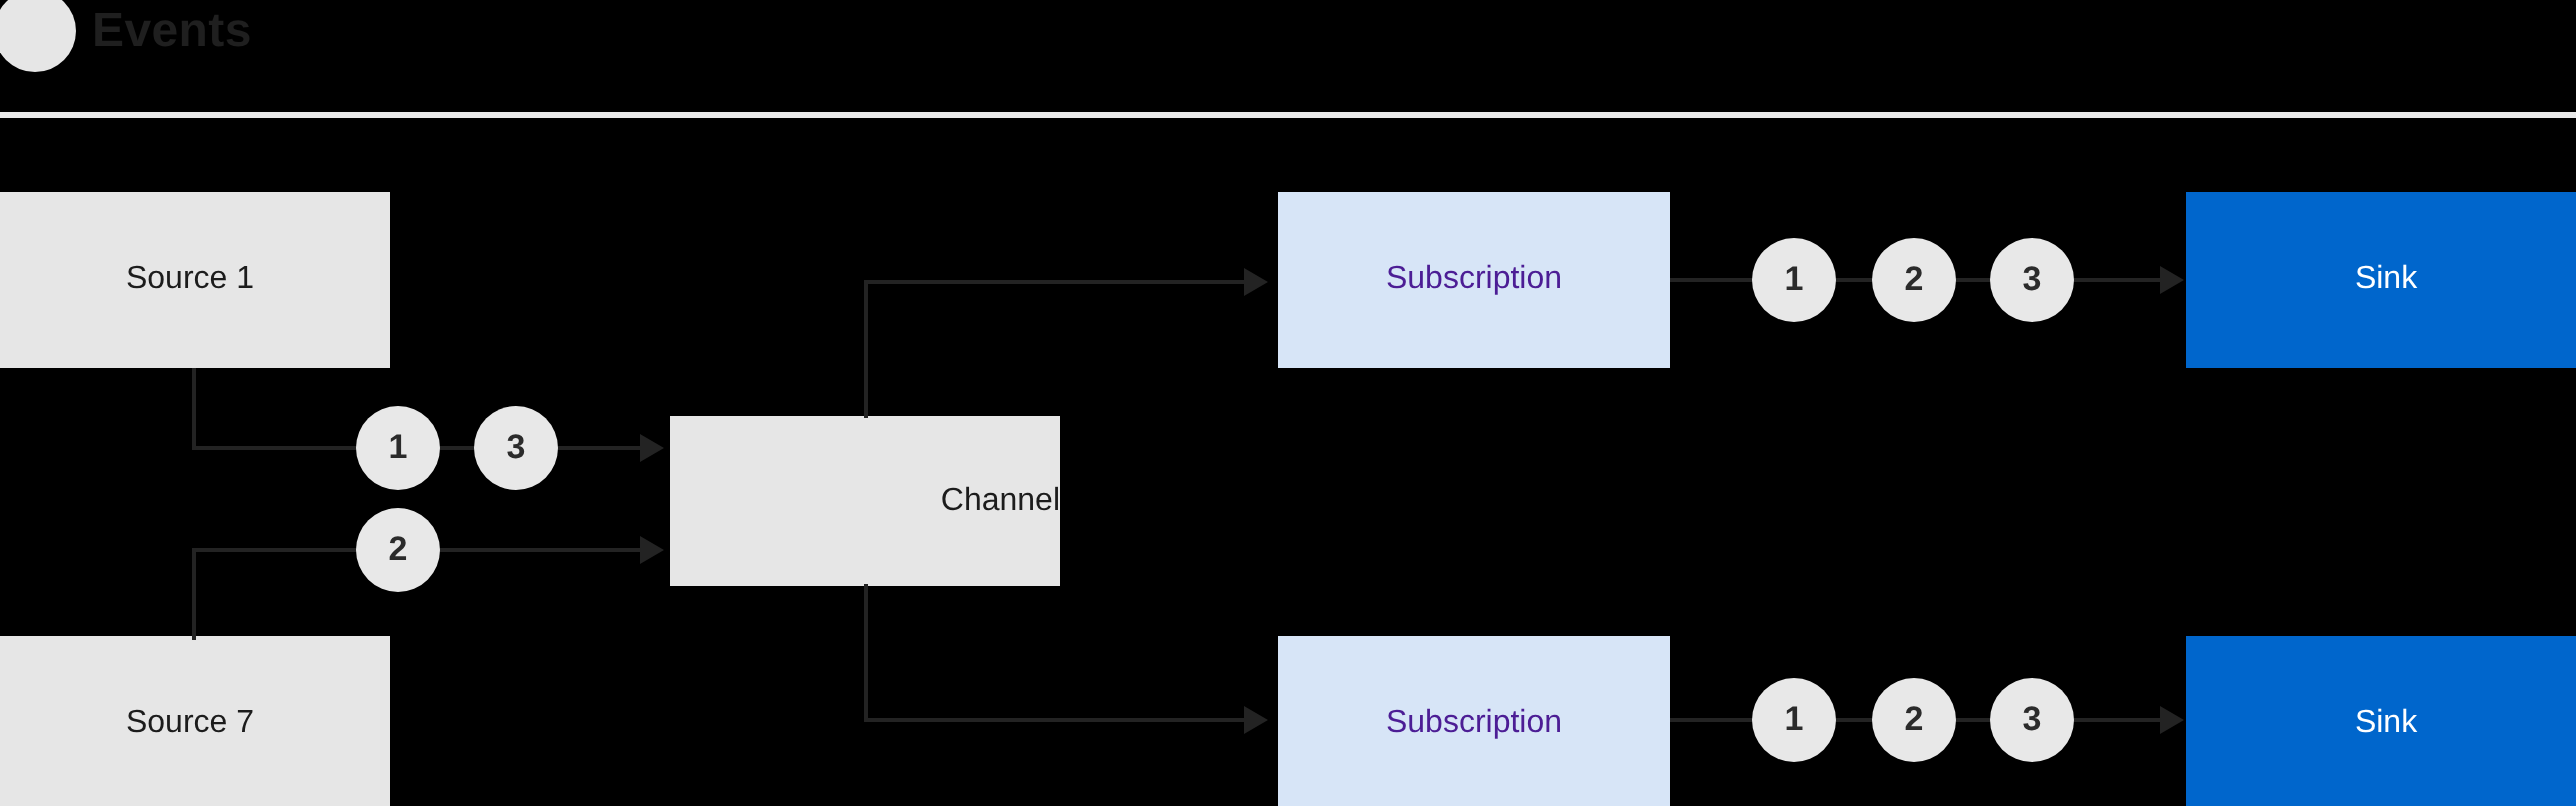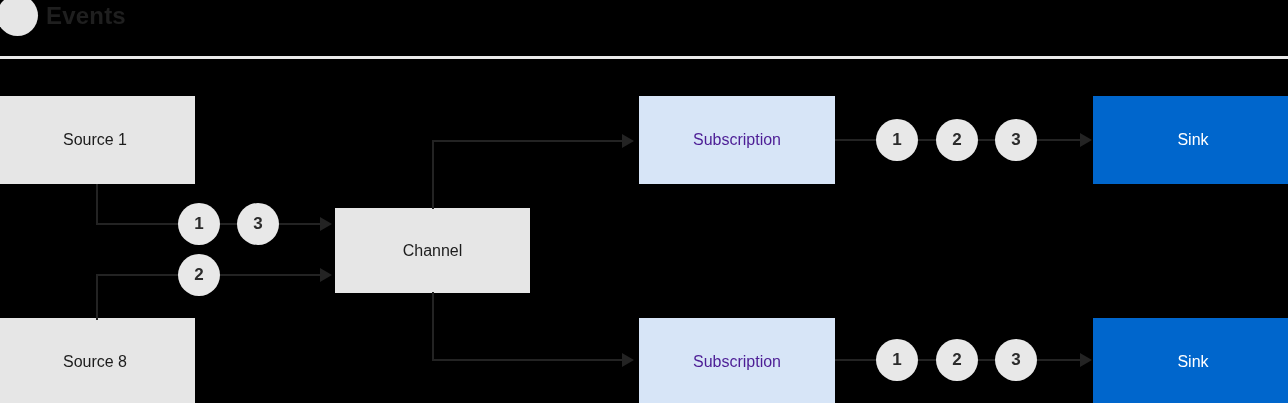--- a/index.html
+++ b/index.html
@@ -121,32 +121,32 @@
   <div class="arrowhead" style="left:320px; top:217px;"></div>
 
   <div class="event-circle" style="left:178px; top:203px;">
     <span>1</span>
   </div>
   <div class="event-circle" style="left:237px; top:203px;">
     <span>3</span>
   </div>
 
   <div class="box box-grey" style="left:-5px; top:318px; width:200px; height:88px;">
-    <span>Source 8</span>
+    <span>Source 7</span>
   </div>
 
   <div class="vline" style="left:96px; top:274px; height:46px;"></div>
   <div class="hline" style="left:96px; top:274px; width:226px;"></div>
   <div class="arrowhead" style="left:320px; top:268px;"></div>
 
   <div class="event-circle" style="left:178px; top:254px;">
     <span>2</span>
   </div>
 
-  <div class="box box-grey" style="left:335px; top:208px; width:195px; height:85px;">
+  <div class="box box-grey" style="left:335px; top:208px; width:195px; height:85px;justify-content:flex-end;">
     <span>Channel</span>
   </div>
 
   <div class="vline" style="left:432px; top:140px; height:69px;"></div>
   <div class="hline" style="left:432px; top:140px; width:192px;"></div>
   <div class="arrowhead" style="left:622px; top:134px;"></div>
 
   <div class="vline" style="left:432px; top:292px; height:69px;"></div>
   <div class="hline" style="left:432px; top:359px; width:192px;"></div>
   <div class="arrowhead" style="left:622px; top:353px;"></div>

